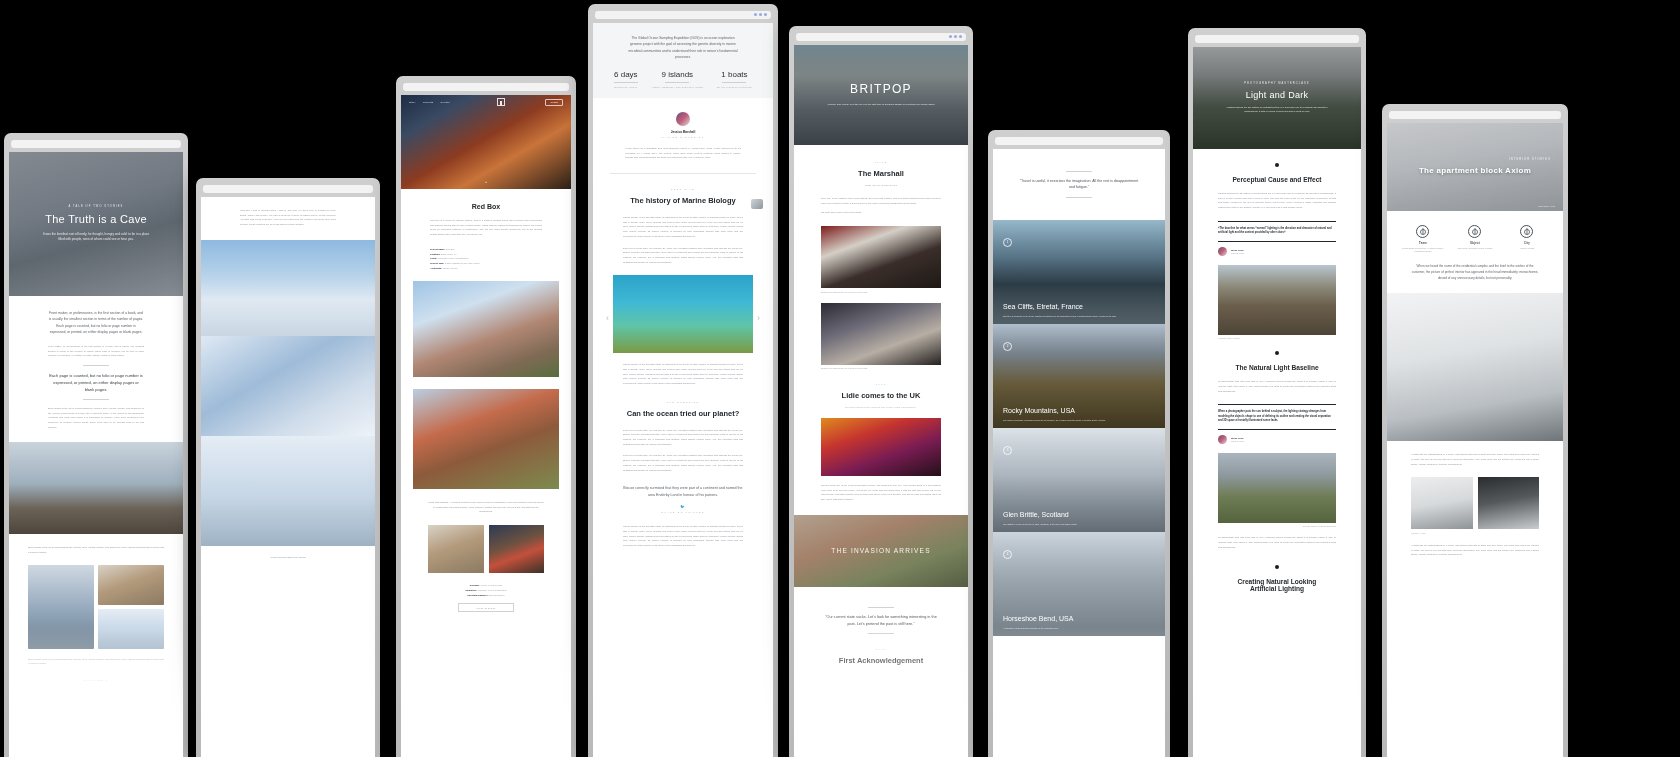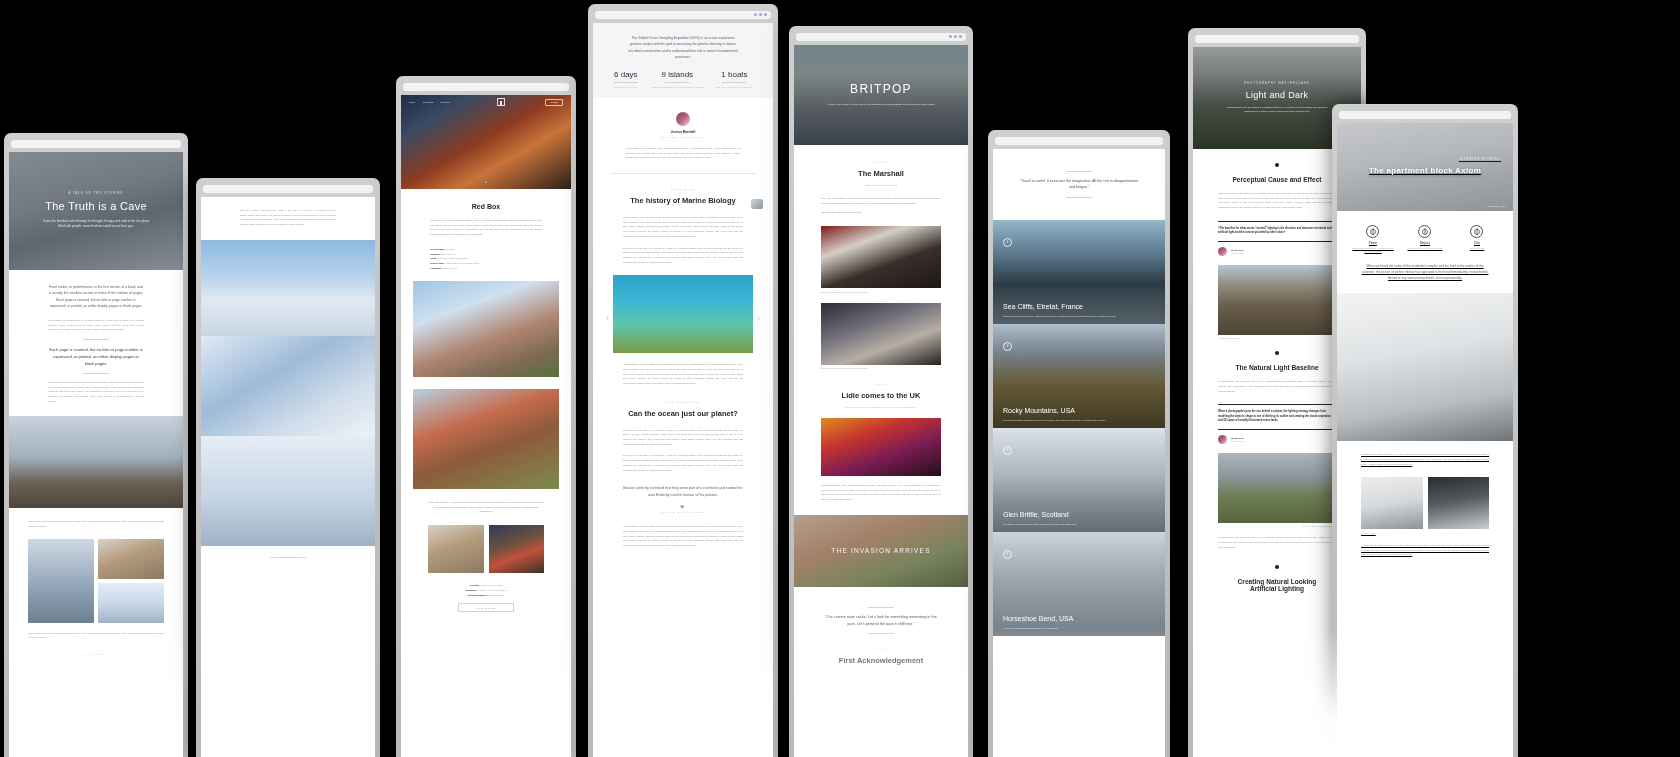--- a/index.html
+++ b/index.html
@@ -152,21 +152,21 @@
 </style>
 </head>
 <body>
 
 <div id="stage">
 
 <div class="frame" style="left:4px; top:133px; width:184px; height:624px;">
   <div class="chrome-bar"></div>
   <div class="page">
 
-    <div class="hero ph ph-fog" style="height:118px;">
+    <div class="hero ph ph-fog" style="height:144px;">
       <div class="veil"></div>
       <div class="inner">
         <div class="eyebrow">A TALE OF TWO STORIES</div>
         <h1 style="font-size:11px;">The Truth is a Cave</h1>
         <p class="sub">It was the loneliest sort of lonely, he thought, hungry and cold: to be in a place filled with people, none of whom could see or hear you.</p>
       </div>
     </div>
 
     <div class="body" style="padding:14px 0 12px;">
       <div class="wrap" style="width:96px;">
@@ -349,21 +349,21 @@
       </div>
 
       <div class="wrap" style="width:120px;margin-top:10px;">
         <p class="tiny">Marine biology is the scientific study of organisms in the ocean or other marine or brackish bodies of water. Given that in biology many phyla, families and genera have some species that live in the sea and others that live on land, marine biology classifies species based on the environment rather than on taxonomy. Marine biology differs from marine ecology as marine ecology is focused on how organisms interact with each other and the environment, while biology is the study of the organisms themselves.</p>
       </div>
     </div>
 
     <div class="body" style="padding:14px 0 0;">
       <div class="wrap" style="width:120px;">
         <div class="kicker">THE QUESTION</div>
-        <h2 class="h2" style="font-size:7.5px;margin-top:6px;">Can the ocean just our planet?</h2>
+        <h2 class="h2" style="font-size:7.5px;margin-top:6px;">Can the ocean tried our planet?</h2>
         <p class="tiny" style="margin-top:11px;">Just over a month later, on February 24, 1839, the expedition sighted bare mountain tops through the ocean ice. Biscoe correctly surmised that they were part of a continent and named the area Enderby Land in honour of his patrons. On February 28, a mainland was spotted, which Biscoe named Cape Ann; the mountain atop this headland would later be named Mount Biscoe.</p>
         <p class="tiny" style="margin-top:7px;">Just over a month later, on February 24, 1839, the expedition sighted bare mountain tops through the ocean ice. Biscoe correctly surmised that they were part of a continent and named the area Enderby Land in honour of his patrons. On February 28, a mainland was spotted, which Biscoe named Cape Ann; the mountain atop this headland would later be named Mount Biscoe.</p>
         <p class="tiny c" style="font-size:3.6px;line-height:1.8;color:#5d6267;margin-top:12px;">Biscoe correctly surmised that they were part of a continent and named the area Enderby Land in honour of his patrons.</p>
         <div style="text-align:center;margin-top:6px;">
           <div style="font-size:4px;color:#5d6267;">🐦</div>
           <div class="kicker" style="margin-top:2px;">Share on Twitter</div>
         </div>
         <p class="tiny" style="margin-top:12px;">Marine biology is the scientific study of organisms in the ocean or other marine or brackish bodies of water. Given that in biology many phyla, families and genera have some species that live in the sea and others that live on land, marine biology classifies species based on the environment rather than on taxonomy. Marine biology differs from marine ecology as marine ecology is focused on how organisms interact with each other and the environment, while biology is the study of the organisms themselves.</p>
       </div>
     </div>
@@ -533,21 +533,21 @@
       <div class="dot"></div>
       <div class="wrap" style="width:118px;margin-top:9px;">
         <h2 class="h2" style="font-size:6.6px;">Creating Natural Looking</h2>
         <h2 class="h2" style="font-size:6.6px;">Artificial Lighting</h2>
       </div>
     </div>
     <div class="fade-bottom"></div>
   </div>
 </div>
 
-<div class="frame" style="left:1332px; top:104px; width:186px; height:653px;text-decoration:underline;">
+<div class="frame" style="left:1382px; top:104px; width:186px; height:653px;">
   <div class="chrome-bar"></div>
   <div class="page">
 
     <div class="hero ph ph-apt1" style="height:88px;">
       <div class="veil" style="background:rgba(70,74,78,.18)"></div>
       <div class="inner">
         <div class="eyebrow" style="align-self:flex-end;">INTERIOR STORIES</div>
         <h1 style="font-size:8px;font-weight:700;text-shadow:0 1px 3px rgba(0,0,0,.35);">The apartment block Axiom</h1>
       </div>
       <div style="position:absolute;right:8px;bottom:4px;color:rgba(255,255,255,.8);font-size:2px;z-index:4;">Living room, Axiom</div>

